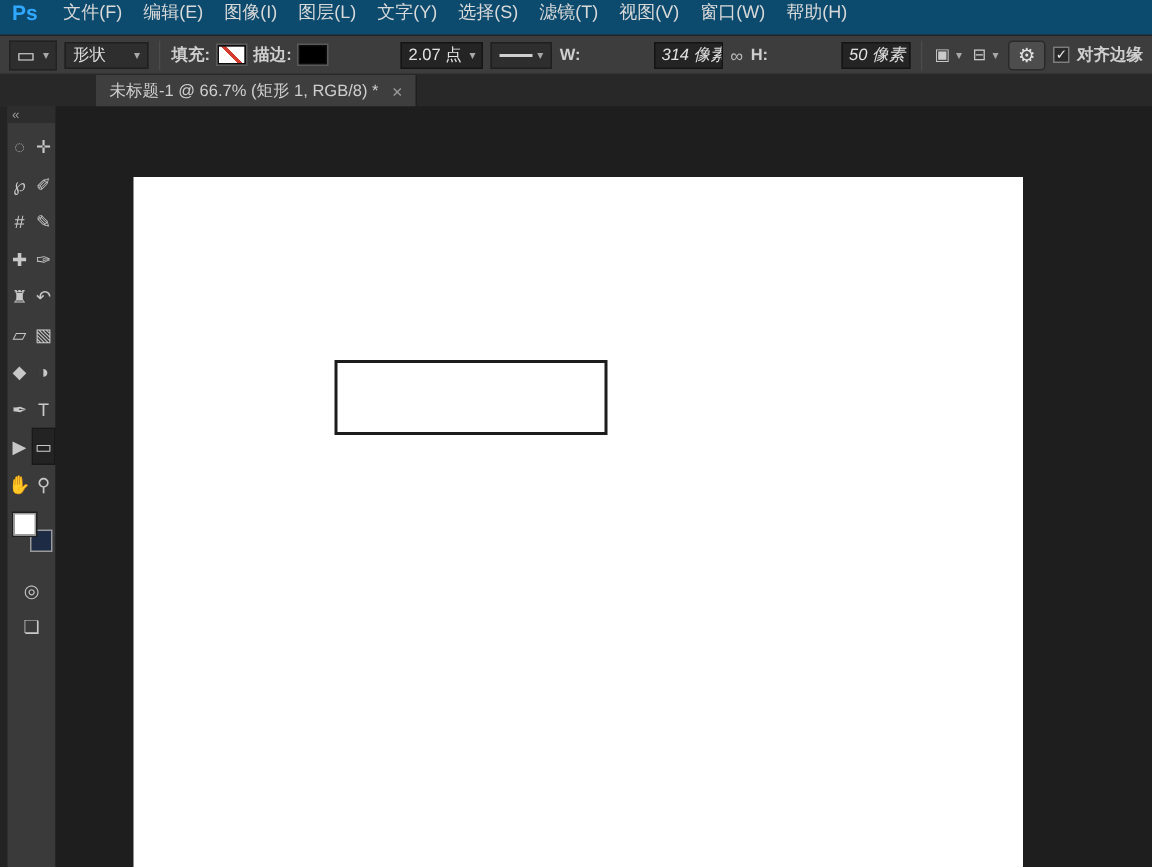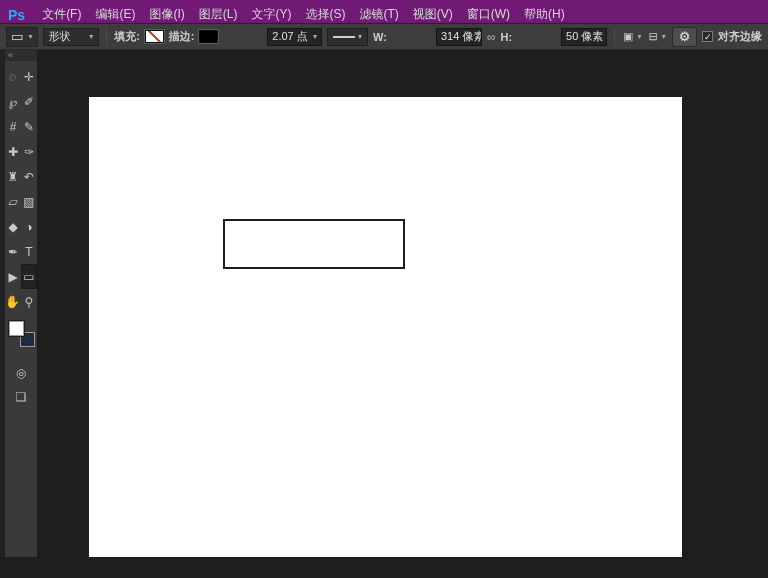--- a/index.html
+++ b/index.html
@@ -5,22 +5,22 @@
   * { box-sizing: border-box; }
   html,body { margin:0; padding:0; }
   body {
     width:768px; height:578px; overflow:hidden;
     background:#1e1e1e;
     font-family:"Liberation Sans","DejaVu Sans",sans-serif;
     -webkit-user-select:none; user-select:none;
   }
   
   .menu-bar {
-    height:24px; background:#701a75; border-bottom:1px solid #242424;
-    display:flex; align-items:flex-end;
+    height:24px; background:#0c4a6e; border-bottom:1px solid #242424;
+    display:flex; align-items:flex-start;
   }
   .logo { color:#31a8ff; font-weight:bold; font-size:14px; padding:0 10px 0 8px; }
   .menu-item { color:#d9d9d9; font-size:12px; padding:0 7px; cursor:default; white-space:nowrap; }
   
   .options-bar {
     height:26px; background:#3d3d3d; border-bottom:1px solid #2a2a2a;
     display:flex; align-items:center; gap:5px; padding:0 6px;
     font-size:11px; color:#cfcfcf; white-space:nowrap;
   }
   .tool-preset {
@@ -36,21 +36,21 @@
   .sep { width:1px; height:20px; background:#2c2c2c; border-right:1px solid #4c4c4c; margin:0 2px; }
   .opt-label { color:#cfcfcf;font-weight:bold; }
   .swatch { width:19px; height:13px; border:1px solid #0d0d0d; outline:1px solid #5a5a5a; }
   .fill-swatch { background:linear-gradient(45deg,#fff 43%,#d23b2e 43%,#d23b2e 57%,#fff 57%); }
   .stroke-swatch { background:#000; }
   .input-box {
     display:flex; align-items:center; background:#242424; border:1px solid #141414;
     height:18px; padding:0 4px; color:#e2e2e2; overflow:hidden;margin-left:44px;
   }
   .stroke-width { width:56px; justify-content:space-between; }
-  .dim { width:47px; }
+  .dim { width:47px;font-style:italic; }
   .line-style { width:42px; }
   .line-preview { display:inline-block; width:22px; height:2px; background:#cfcfcf; }
   .link-icon { color:#b8b8b8; font-size:12px; }
   .icon-btn { display:flex; align-items:center; gap:2px; color:#c9c9c9; font-size:11px; background:transparent; border:none; padding:0 1px; }
   .gear-btn {
     width:26px; height:20px; background:#4d4d4d; border:1px solid #2a2a2a; border-radius:3px;
     display:flex; align-items:center; justify-content:center; font-size:13px; color:#e0e0e0;
   }
   .checkbox {
     width:11px; height:11px; background:#2a2a2a; border:1px solid #7d7d7d;
@@ -140,20 +140,26 @@
     </button>
     <button class="gear-btn">
       <span>⚙</span>
     </button>
     <span class="checkbox">
       <span>✓</span>
     </span>
     <span class="opt-label">对齐边缘</span>
   </div>
 
+  <div class="tab-bar">
+    <div class="doc-tab">
+      <span>未标题-1 @ 66.7% (矩形 1, RGB/8) *</span>
+      <span class="tab-close">×</span>
+    </div>
+  </div>
 
   <div class="main">
 
     <div class="toolbar">
       <div class="collapse">«</div>
       <div class="tool-grid">
         <div class="tool">◌</div>
         <div class="tool">✛</div>
         <div class="tool">℘</div>
         <div class="tool">✐</div>

